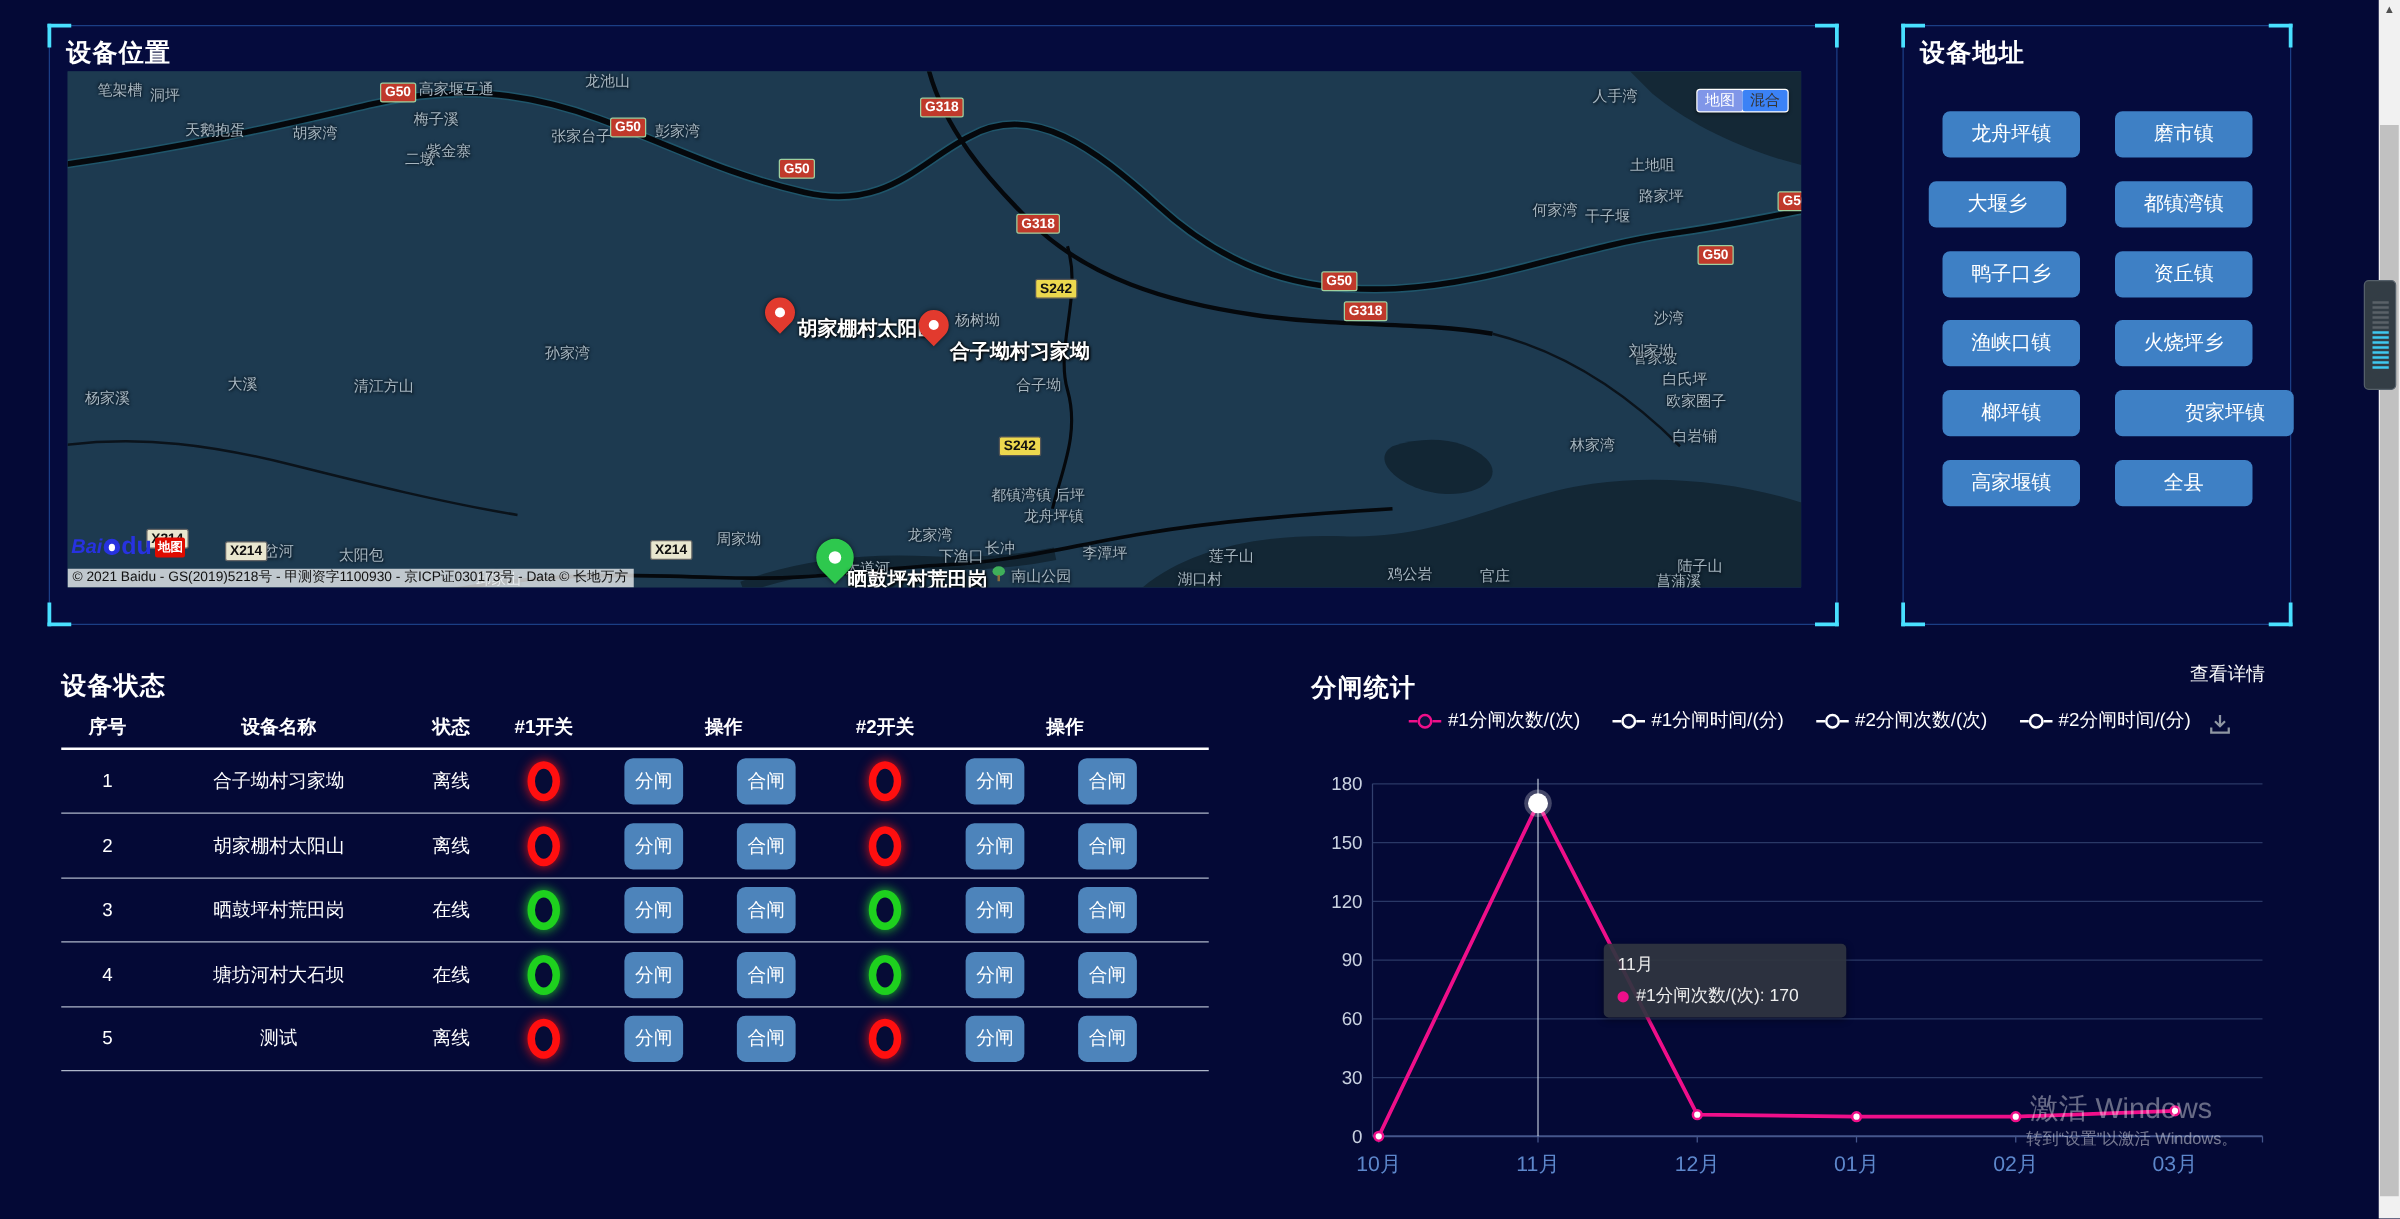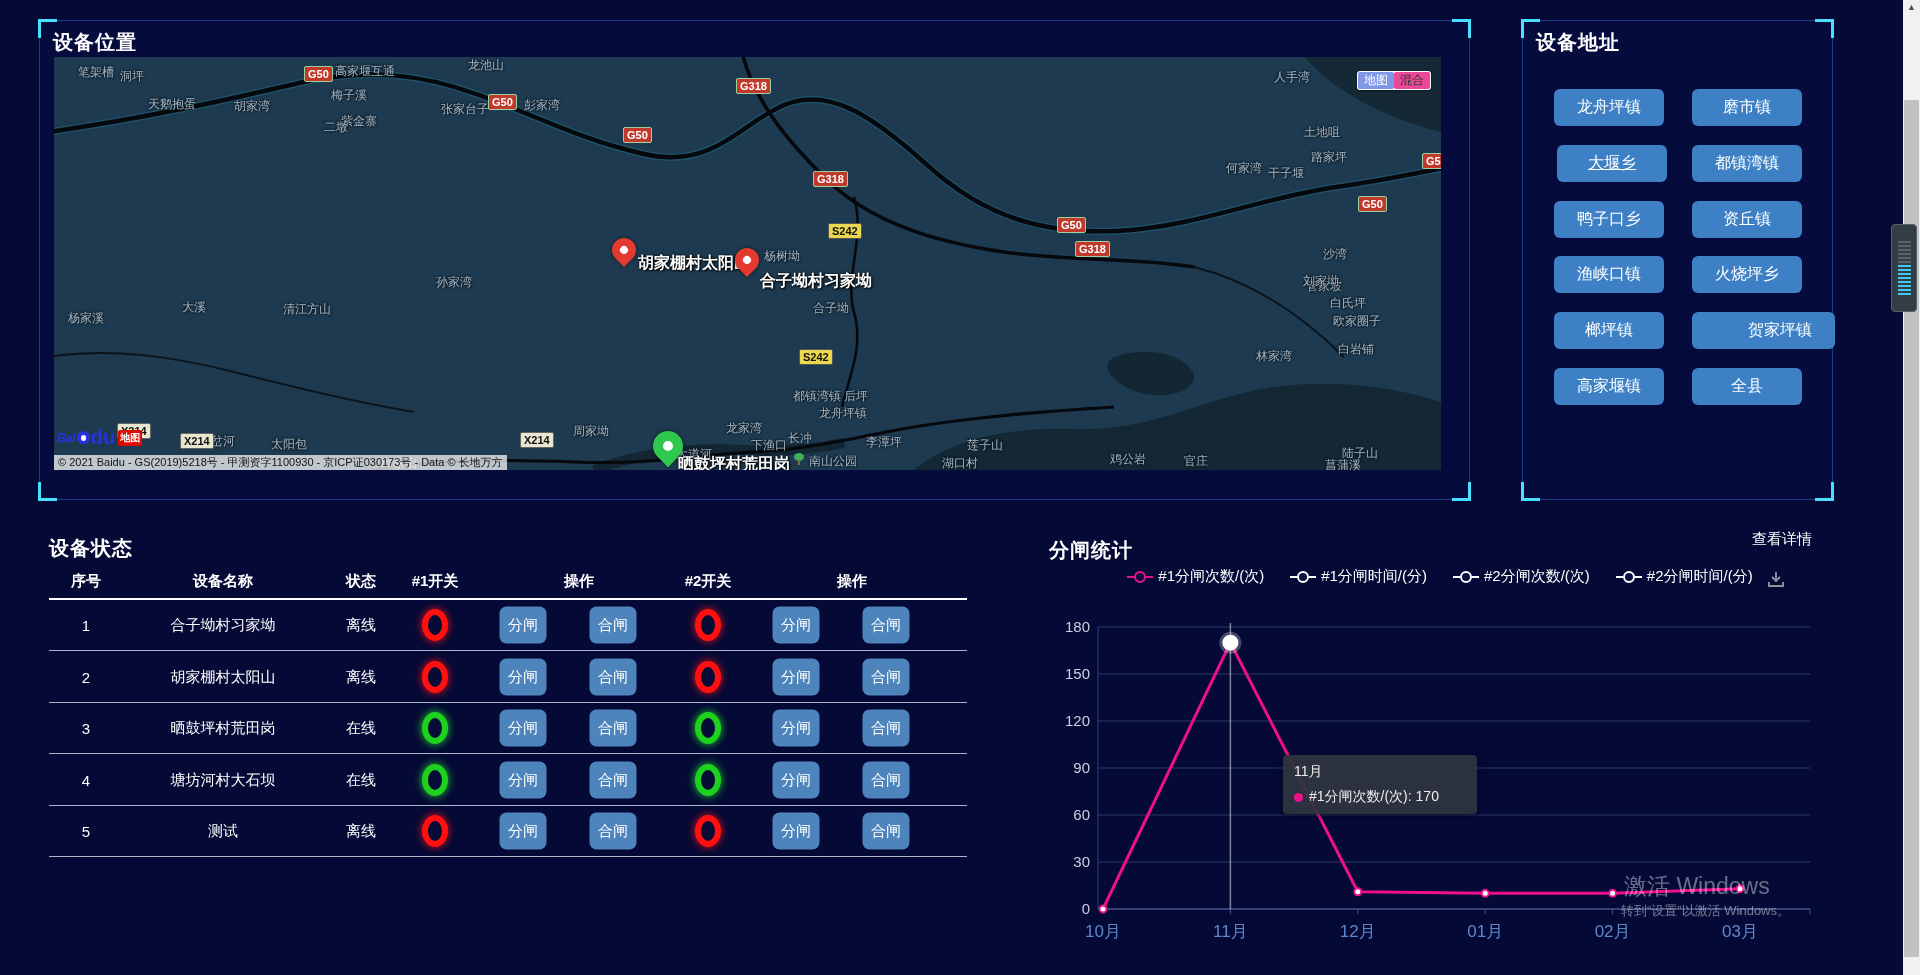--- a/index.html
+++ b/index.html
@@ -21,24 +21,24 @@
   .shield.x{background:#e9e7cf;color:#111;border:1px solid #666;}
   .pin{position:absolute;border-radius:50% 50% 50% 0;transform:rotate(-45deg);box-shadow:0 0 4px rgba(0,0,0,.6);}
   .pin.red{width:24px;height:24px;background:#e23a2e;}
   .pin.green{width:30px;height:30px;background:#2ec84e;}
   .pin::after{content:"";position:absolute;left:50%;top:50%;transform:translate(-50%,-50%);width:8px;height:8px;border-radius:50%;background:#fff;}
   .pin.green::after{width:10px;height:10px;}
   .pin-label{position:absolute;color:#fff;font-size:16px;font-weight:bold;white-space:nowrap;text-shadow:0 0 3px #000,1px 1px 2px #000;}
   .map-ctl{position:absolute;display:flex;background:#fff;border-radius:3px;padding:1px;box-shadow:0 1px 3px rgba(0,0,0,.45);}
   .map-ctl span{font-size:12px;line-height:17px;padding:0 6px;border-radius:2px;}
   .ctl-map{background:#8096e8;color:#fff;}
-  .ctl-hyb{background:#ec4899;color:#333;}
+  .ctl-hyb{background:#3b82f6;color:#333;}
   .copyright{position:absolute;left:0;bottom:0;background:rgba(255,255,255,.72);color:#111;font-size:11px;line-height:15px;padding:0 4px;white-space:nowrap;}
   .bdlogo{position:absolute;display:flex;align-items:center;gap:1px;}
-  .bdlogo .bai{color:#2732e0;font-weight:bold;font-size:12px;font-style:italic;}
+  .bdlogo .bai{color:#2732e0;font-weight:bold;font-size:16px;font-style:italic;}
   .bdlogo .paw{width:13px;height:13px;border-radius:50% 50% 45% 45%;background:#2732e0;position:relative;}
   .bdlogo .paw::after{content:"";position:absolute;left:4px;top:4px;width:5px;height:6px;border-radius:50%;background:#fff;}
   .bdlogo .du{color:#2732e0;font-weight:bold;font-size:20px;}
   .bdlogo .badge{background:#e00b00;color:#fff;font-size:10px;font-weight:bold;padding:1px 2px;border-radius:2px;margin-left:2px;}
   .tree{position:absolute;width:12px;height:12px;}
   .tree::before{content:"";position:absolute;left:1px;top:0;width:10px;height:8px;border-radius:50%;background:#3faf5a;}
   .tree::after{content:"";position:absolute;left:5px;top:7px;width:2px;height:5px;background:#8a6d3b;}
   
   .addr-btn{position:absolute;width:110px;height:37px;background:#3e80c5;border-radius:6px;color:#fff;font-size:16px;display:flex;align-items:center;justify-content:center;cursor:pointer;}
   
@@ -192,21 +192,21 @@
 
   <section class="panel" style="left:1522px;top:20px;width:311px;height:480px;">
     <span class="corner c-tl"></span>
     <span class="corner c-tr"></span>
     <span class="corner c-bl"></span>
     <span class="corner c-br"></span>
     <h2 class="ptitle" style="left:13px;top:8px;">设备地址</h2>
     <div id="addr-grid">
         <div class="addr-btn" style="left: 31px; top: 68px;">龙舟坪镇</div>
         <div class="addr-btn" style="left: 169px; top: 68px;">磨市镇</div>
-        <div class="addr-btn" style="left: 34px; top: 123.8px; text-decoration: underline;">大堰乡</div>
+        <div class="addr-btn" style="left: 20px; top: 123.8px;">大堰乡</div>
         <div class="addr-btn" style="left: 169px; top: 123.8px;">都镇湾镇</div>
         <div class="addr-btn" style="left: 31px; top: 179.6px;">鸭子口乡</div>
         <div class="addr-btn" style="left: 169px; top: 179.6px;">资丘镇</div>
         <div class="addr-btn" style="left: 31px; top: 235.4px;">渔峡口镇</div>
         <div class="addr-btn" style="left: 169px; top: 235.4px;">火烧坪乡</div>
         <div class="addr-btn" style="left: 31px; top: 291.2px;">榔坪镇</div>
         <div class="addr-btn" style="left: 169px; top: 291.2px; padding-left: 33px;">贺家坪镇</div>
         <div class="addr-btn" style="left: 31px; top: 347px;">高家堰镇</div>
         <div class="addr-btn" style="left: 169px; top: 347px;">全县</div>
       </div>

